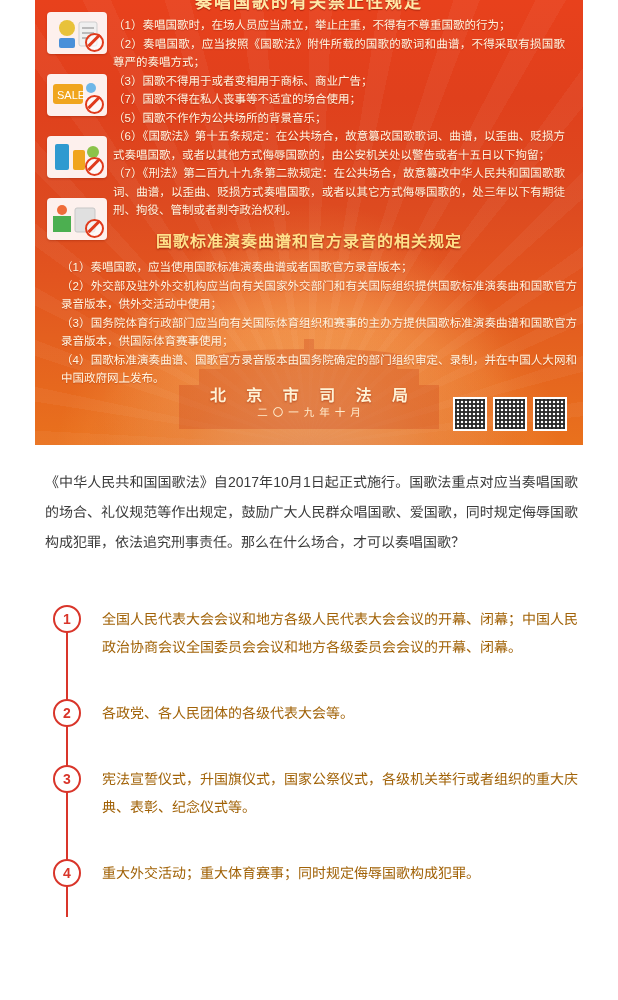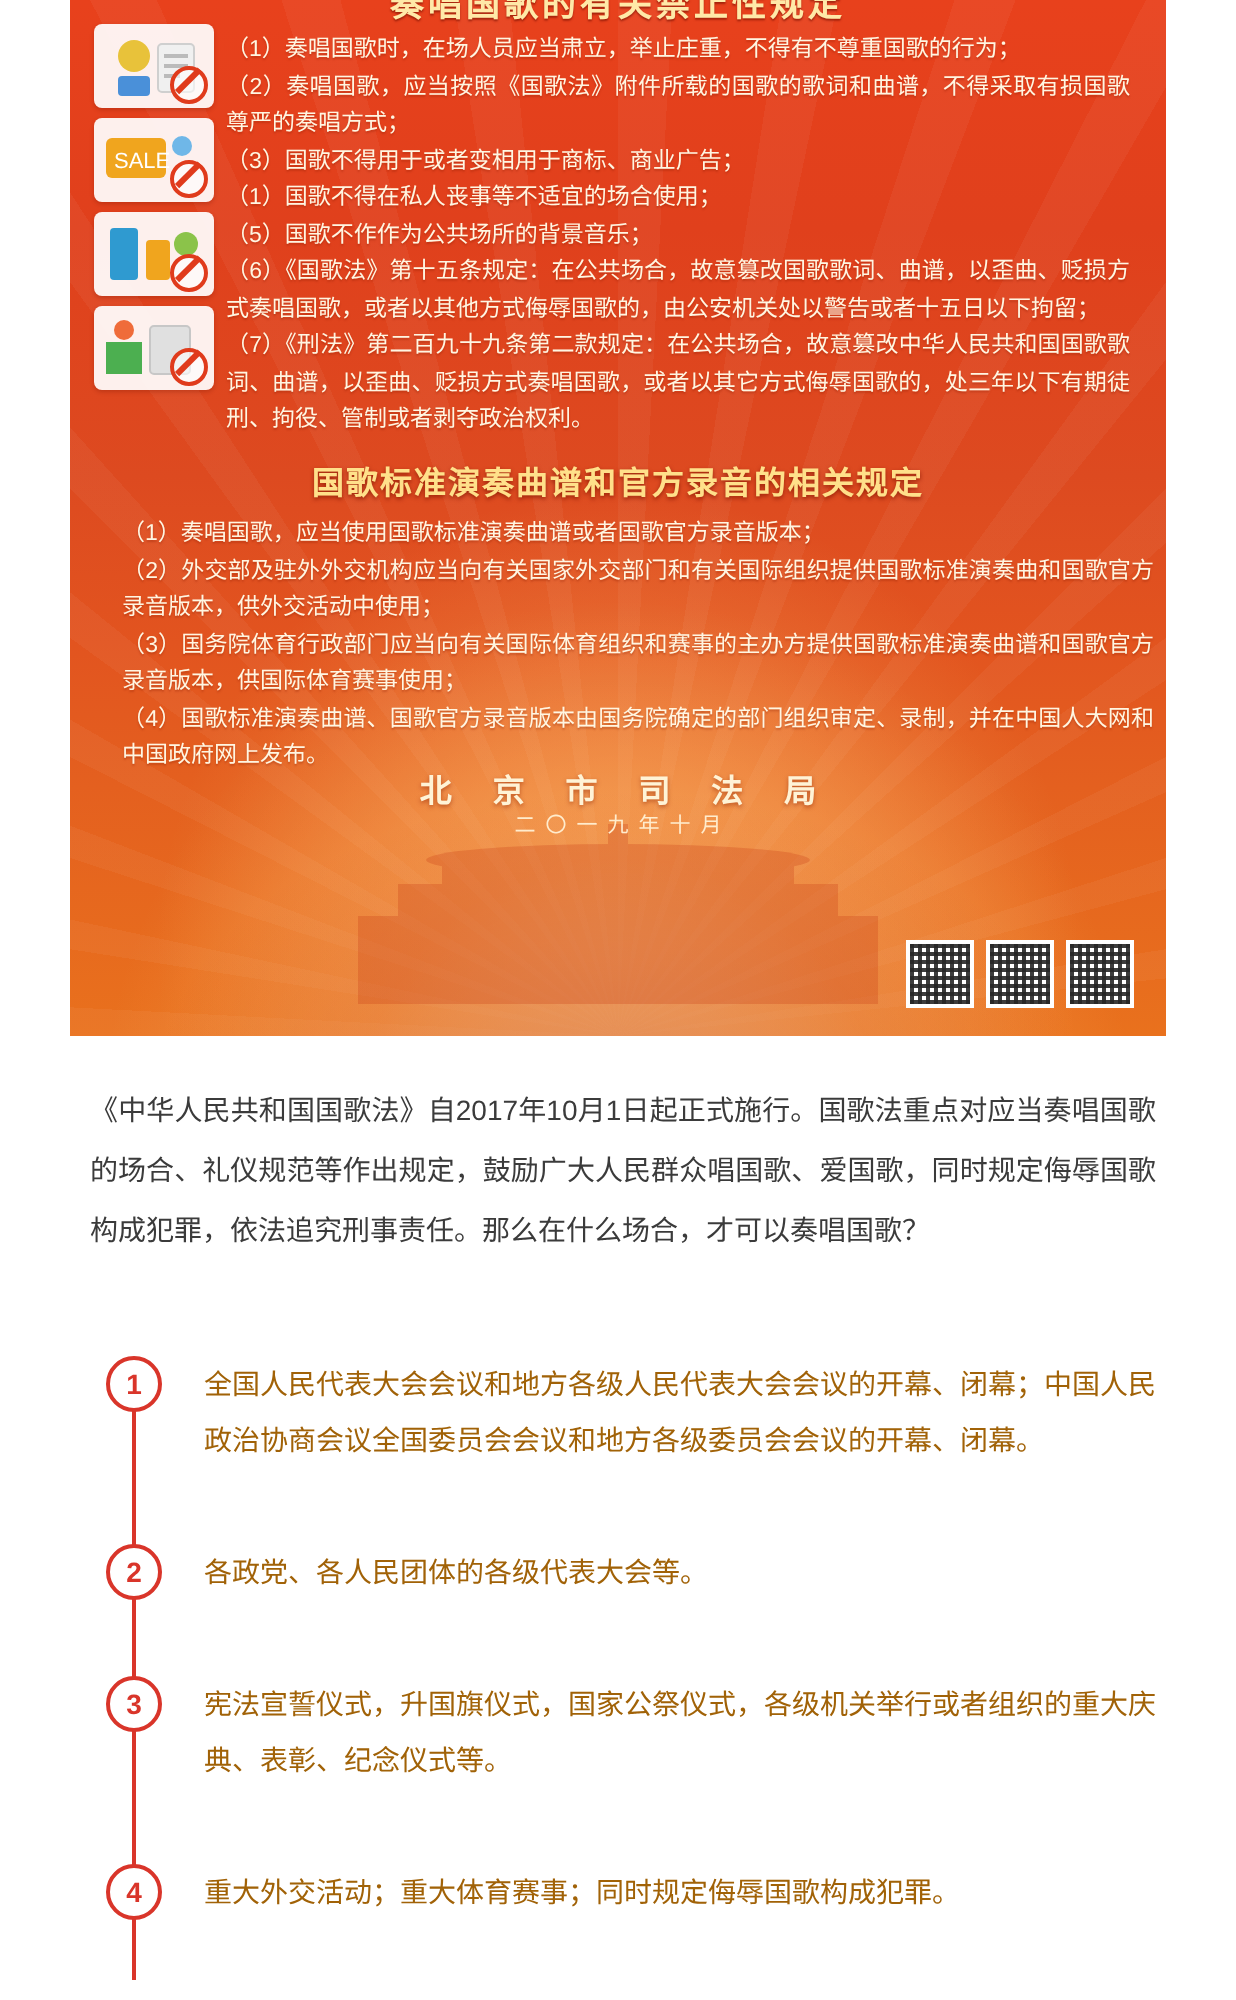--- a/index.html
+++ b/index.html
@@ -20,21 +20,21 @@
     width: 618px;
     position: relative;
     overflow: hidden;
   }
 
   
   .poster {
     position: relative;
     margin: 0 35px 0 35px;
     width: 548px;
-    height: 518px;
+    height: 445px;
     background:
       radial-gradient(circle at 50% 92%, rgba(255,200,120,0.55) 0%, rgba(255,150,70,0.0) 42%),
       linear-gradient(180deg, #e8411c 0%, #e0401c 22%, #dd4a20 46%, #e2541f 62%, #e4601f 76%, #e9711d 100%);
     overflow: hidden;
     box-sizing: border-box;
     padding-left: 19px;
   }
   .poster .glow {
     position: absolute;
     left: 50%;
@@ -109,21 +109,21 @@
   }
 
   
   .icon-col {
     position: absolute;
     top: 12px;
     left: 12px;
     width: 62px;
     display: flex;
     flex-direction: column;
-    gap: 5px;
+    gap: 20px;
   }
   .icon-card {
     width: 60px;
     height: 42px;
     border-radius: 4px;
     background: rgba(255,255,255,0.92);
     position: relative;
     overflow: hidden;
     box-shadow: 0 1px 2px rgba(120,20,0,.3);
   }
@@ -342,21 +342,21 @@
           <circle cx="15" cy="12" r="5" fill="#ef6c3a"></circle>
         </svg>
         <span class="ban"></span>
       </div>
     </div>
 
     <div class="rules">
       <p>（1）奏唱国歌时，在场人员应当肃立，举止庄重，不得有不尊重国歌的行为；</p>
       <p>（2）奏唱国歌，应当按照《国歌法》附件所载的国歌的歌词和曲谱，不得采取有损国歌尊严的奏唱方式；</p>
       <p>（3）国歌不得用于或者变相用于商标、商业广告；</p>
-      <p>（1）国歌不得在私人丧事等不适宜的场合使用；</p>
+      <p>（7）国歌不得在私人丧事等不适宜的场合使用；</p>
       <p>（5）国歌不作作为公共场所的背景音乐；</p>
       <p>（6）《国歌法》第十五条规定：在公共场合，故意篡改国歌歌词、曲谱，以歪曲、贬损方式奏唱国歌，或者以其他方式侮辱国歌的，由公安机关处以警告或者十五日以下拘留；</p>
       <p>（7）《刑法》第二百九十九条第二款规定：在公共场合，故意篡改中华人民共和国国歌歌词、曲谱，以歪曲、贬损方式奏唱国歌，或者以其它方式侮辱国歌的，处三年以下有期徒刑、拘役、管制或者剥夺政治权利。</p>
     </div>
 
     <div class="sub-title">国歌标准演奏曲谱和官方录音的相关规定</div>
 
     <div class="rules2">
       <p>（1）奏唱国歌，应当使用国歌标准演奏曲谱或者国歌官方录音版本；</p>
       <p>（2）外交部及驻外外交机构应当向有关国家外交部门和有关国际组织提供国歌标准演奏曲和国歌官方录音版本，供外交活动中使用；</p>

